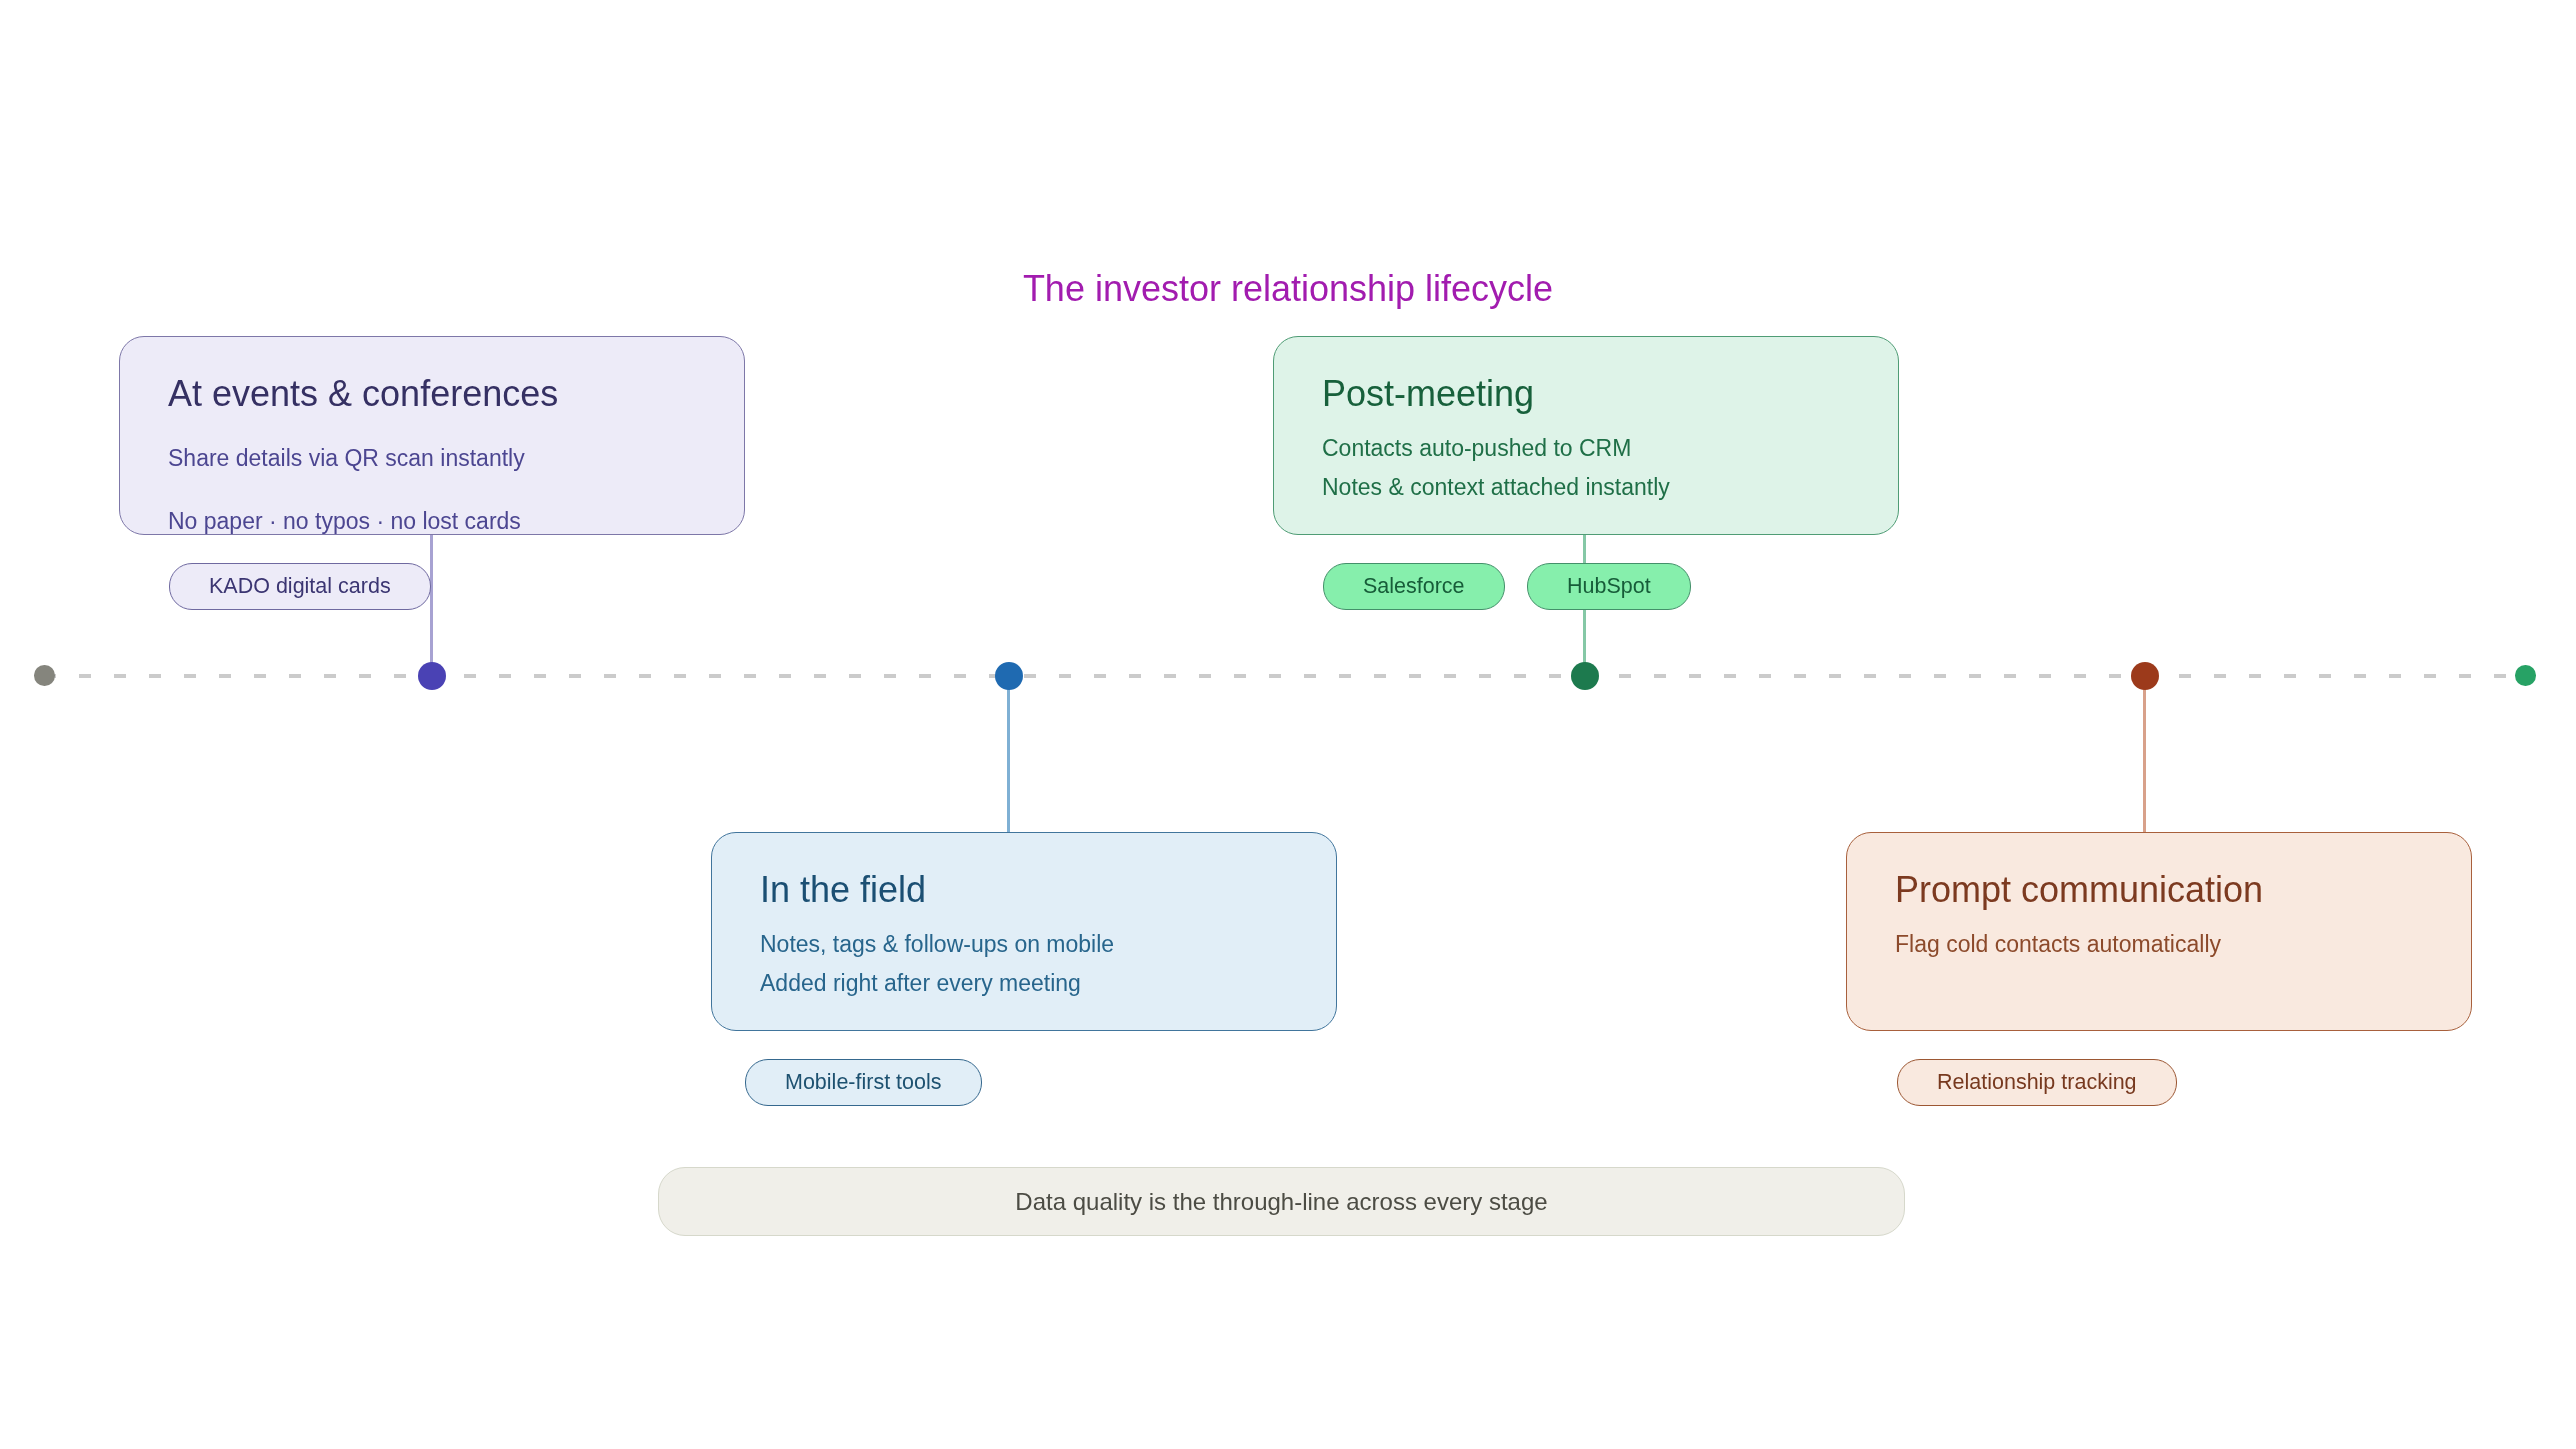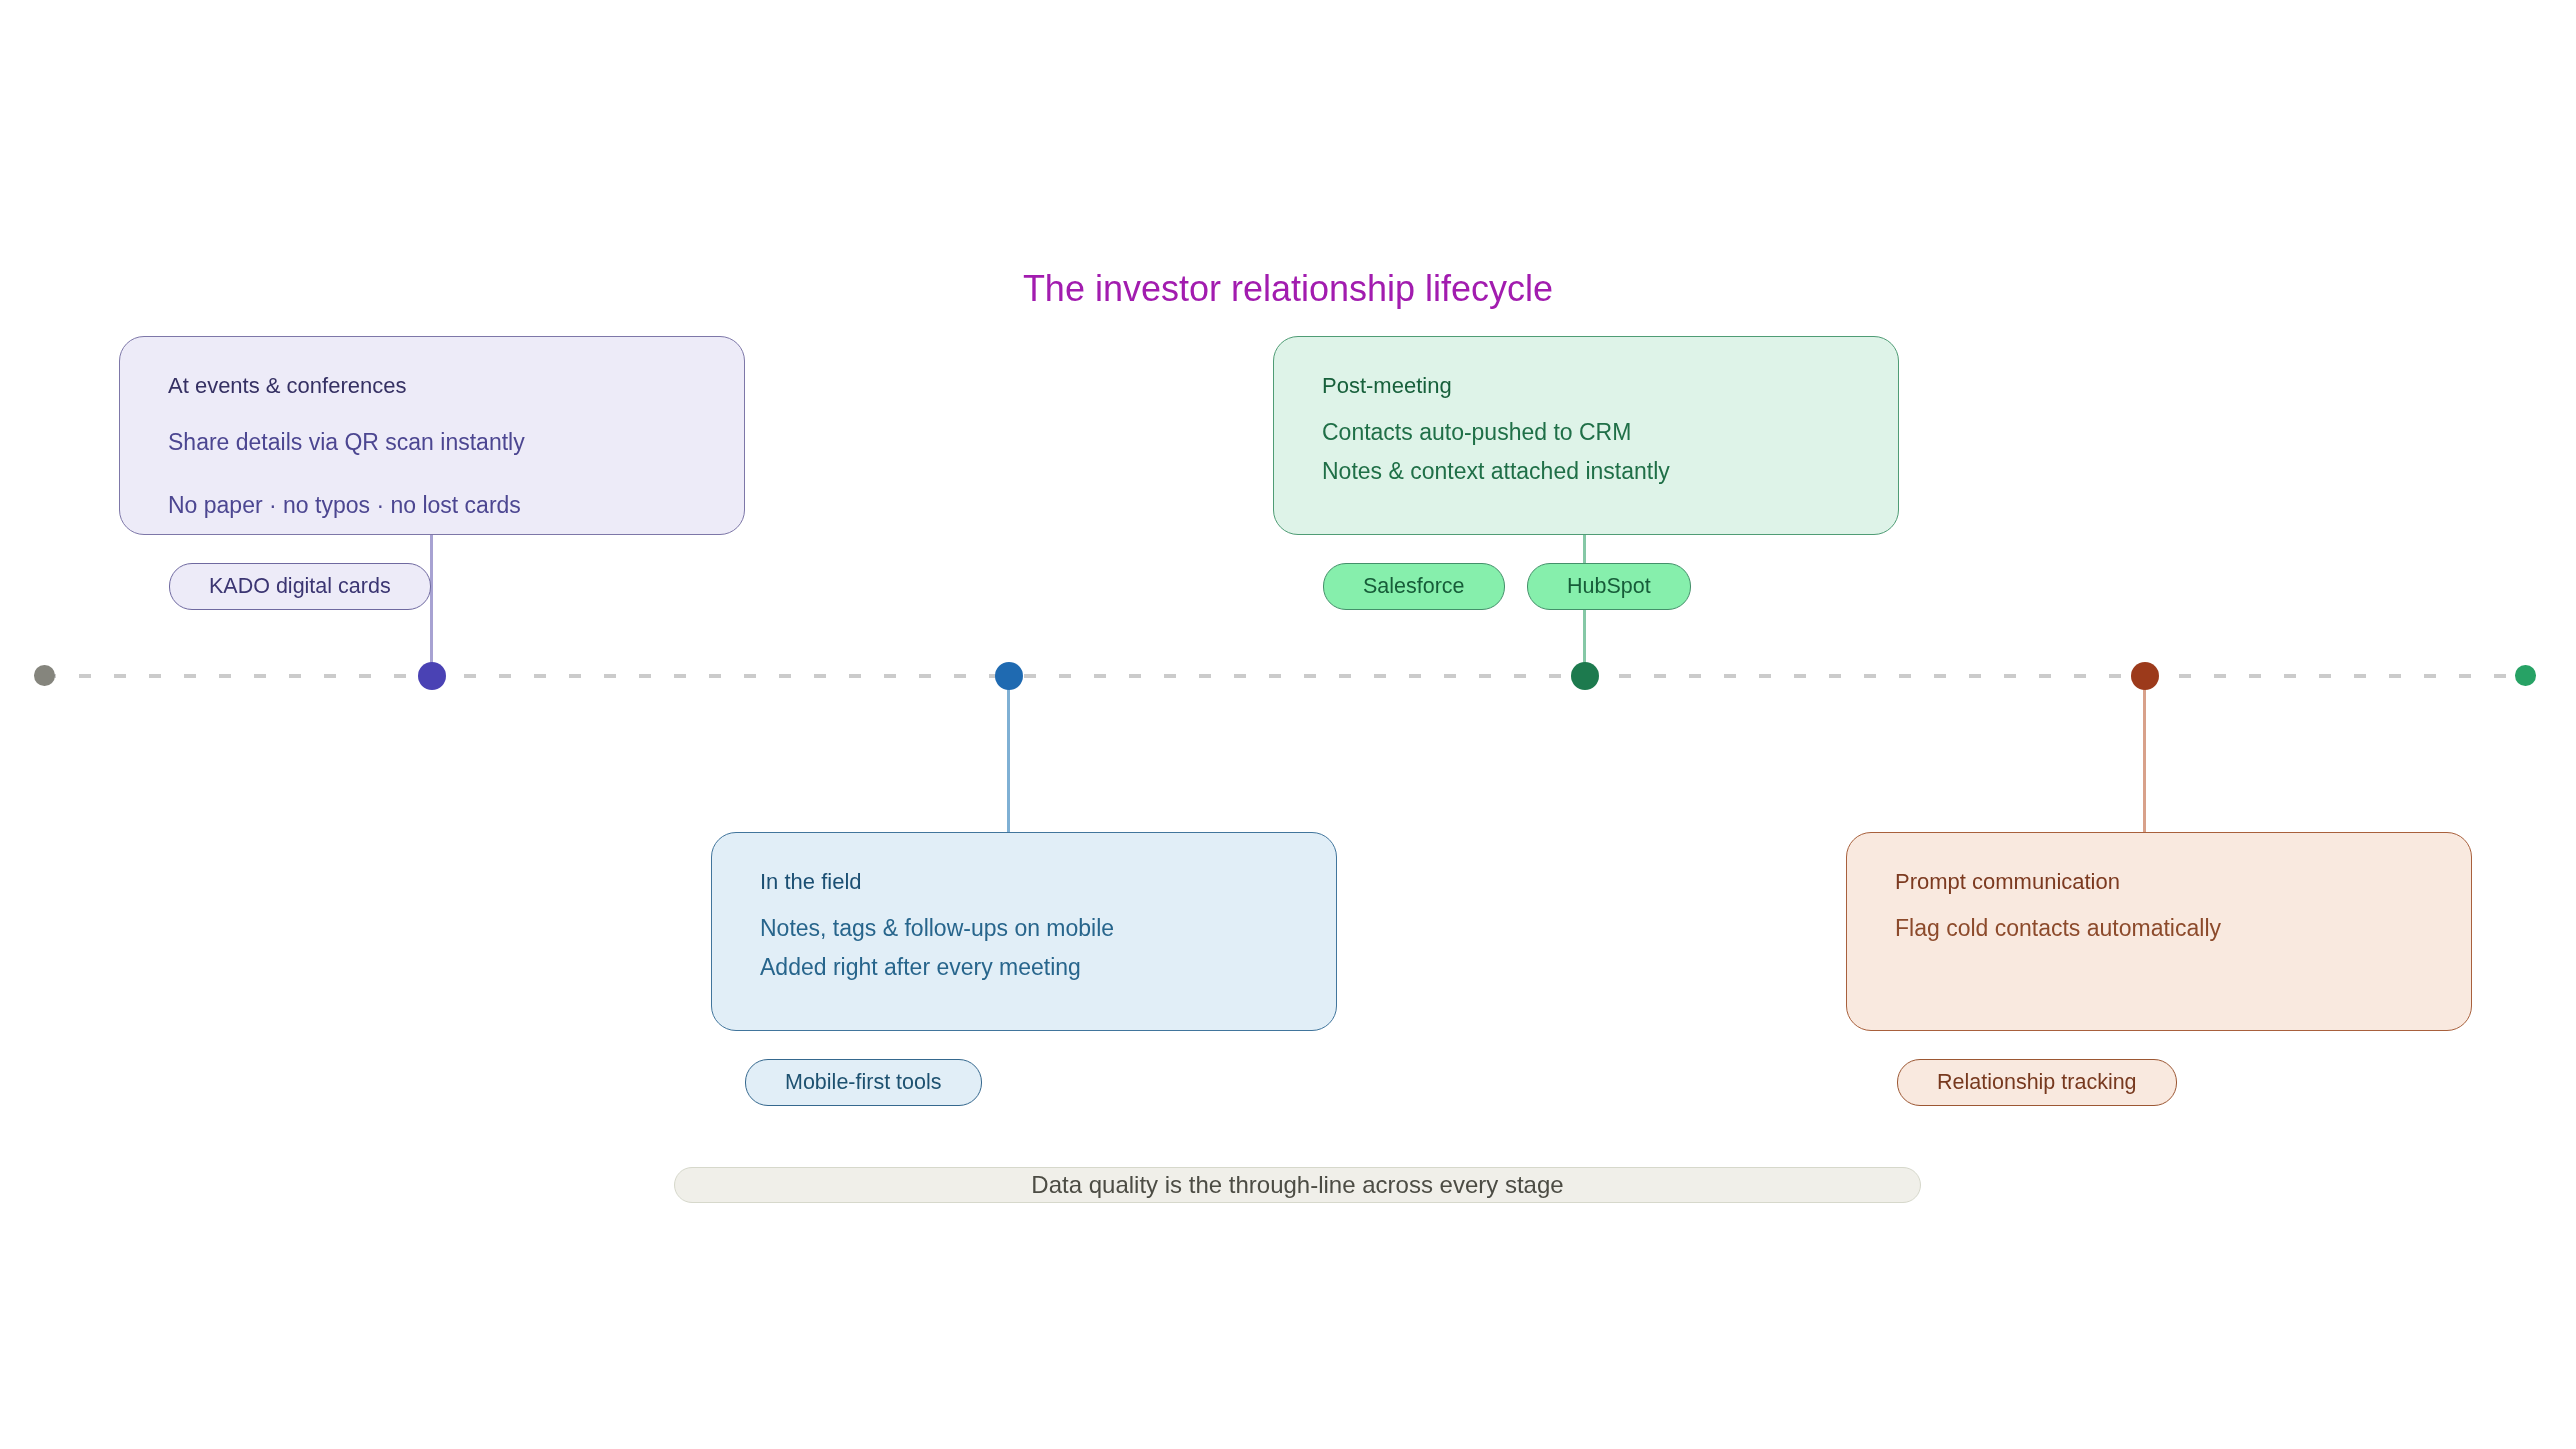--- a/index.html
+++ b/index.html
@@ -27,32 +27,32 @@
   .end-dot   { width:20.6px; height:20.6px; top:665px; left:2515px; background:#27a265; }
   .stage-dot { width:28px; height:28px; top:662px; }
 
   .connector { position:absolute; width:2.7px; }
 
   .stage-card {
     position:absolute; width:626px; height:199px;
     border-radius:25px; border:1.8px solid; box-sizing:border-box;
     padding:36px 48px;
   }
-  .card-title { font-size:22px; font-weight:400; margin:0 0 14.3px 0; }
+  .card-title { font-size:36px; font-weight:400; margin:0 0 14.3px 0; }
   .card-line  { font-size:23px; line-height:39px; }
 
   .pills { position:absolute; display:flex; gap:22.4px; }
   .pill {
     display:inline-flex; align-items:center; height:47px;
     padding:16px 39px; border-radius:23px; border:1.8px solid;
     font-size:21.5px; white-space:nowrap; box-sizing:border-box;text-align:right;
   }
 
   .banner {
-    position:absolute; left:674px; top:1167px; width:1247px; height:36px;
+    position:absolute; left:658px; top:1167px; width:1247px; height:69px;
     border-radius:27px; background:#f0efe9; border:1.8px solid #d6d8cb;
     box-sizing:border-box; display:flex; align-items:center; justify-content:center;
     font-size:24px; color:#4c4c44;
   }
 
   
   .s1 .stage-card { left:119px; top:336px; background:#edebf8; border-color:#7d77a8; }
   .s1 .card-title { color:#353063; }
   .s1 .card-line  { color:#4c4691;margin-top:24px; }
   .s1 .connector  { left:430px; top:535px; height:141px; background:#a7a2d2; }

